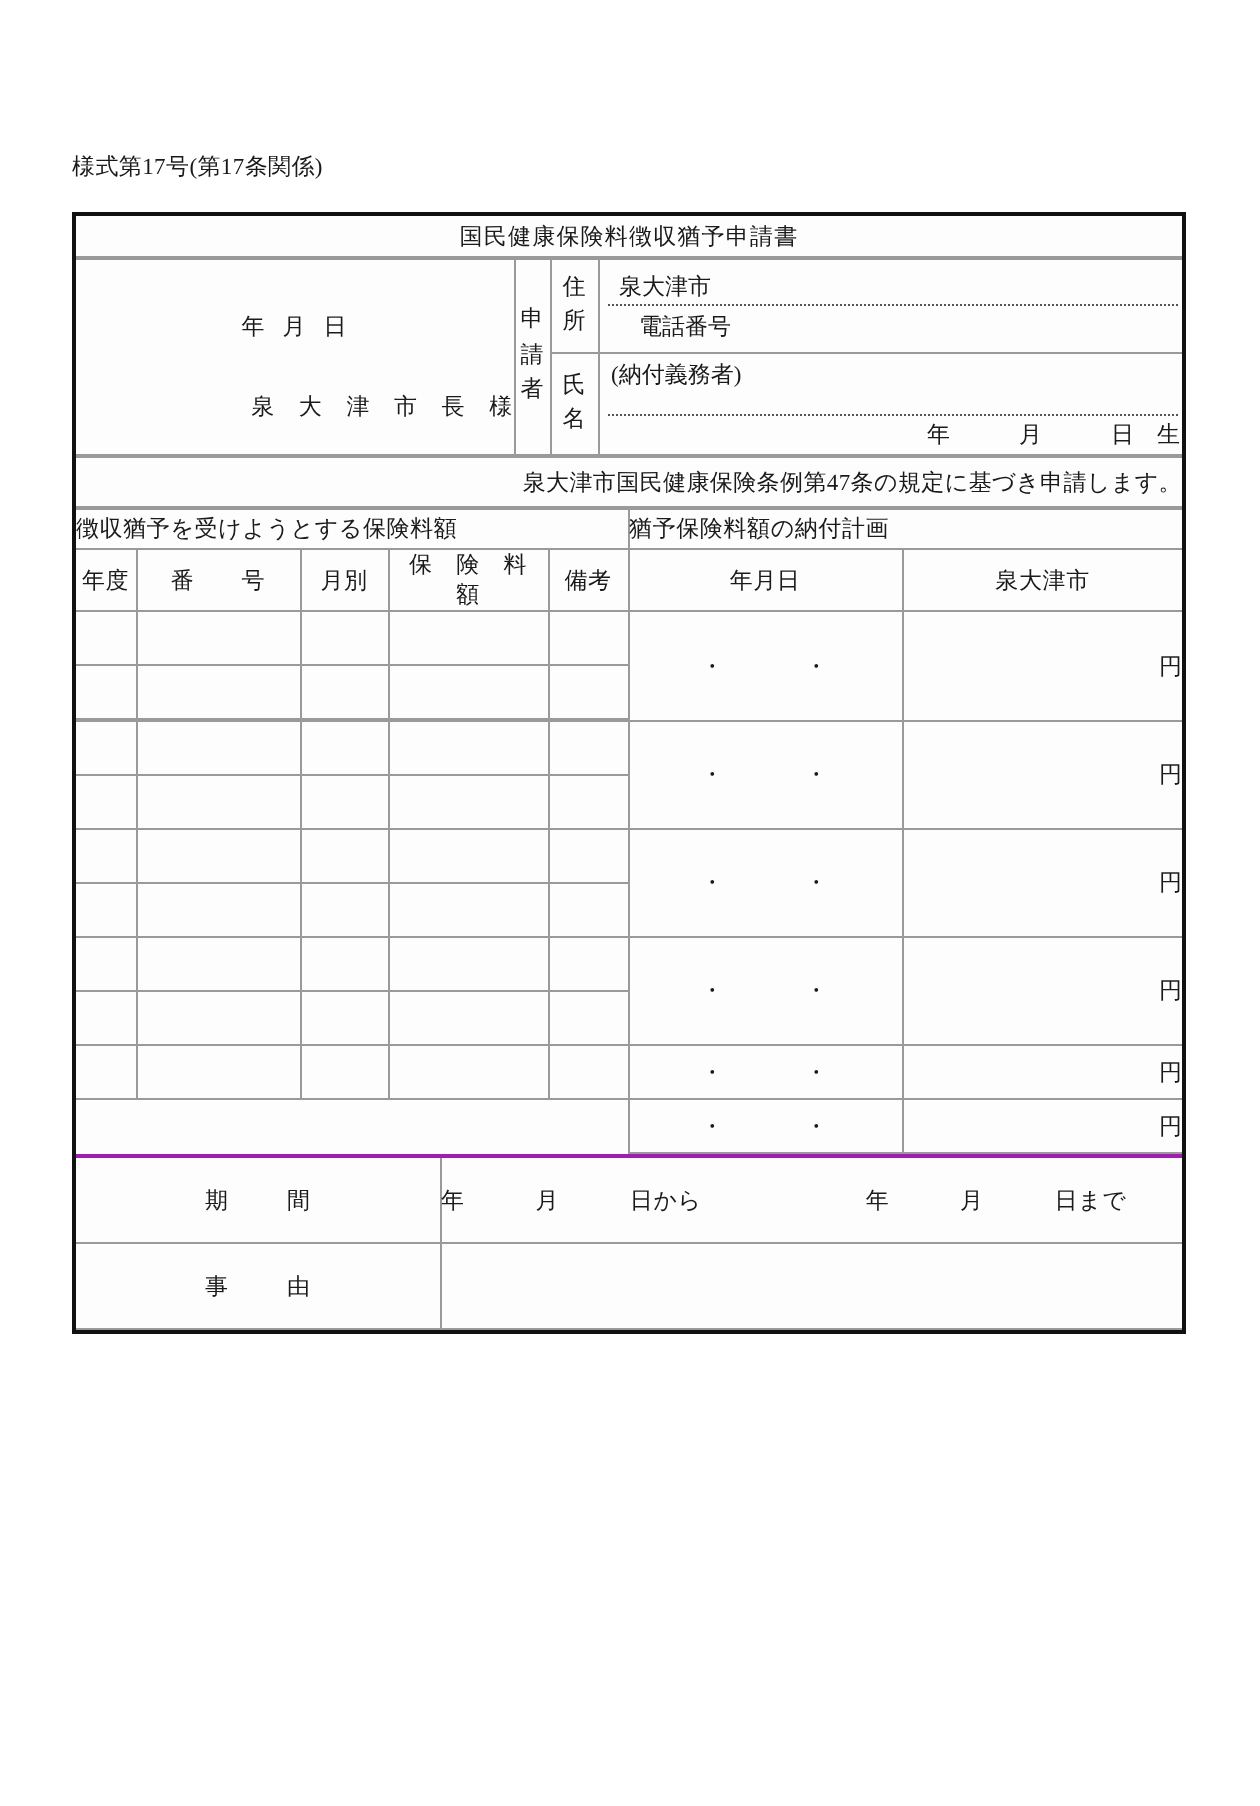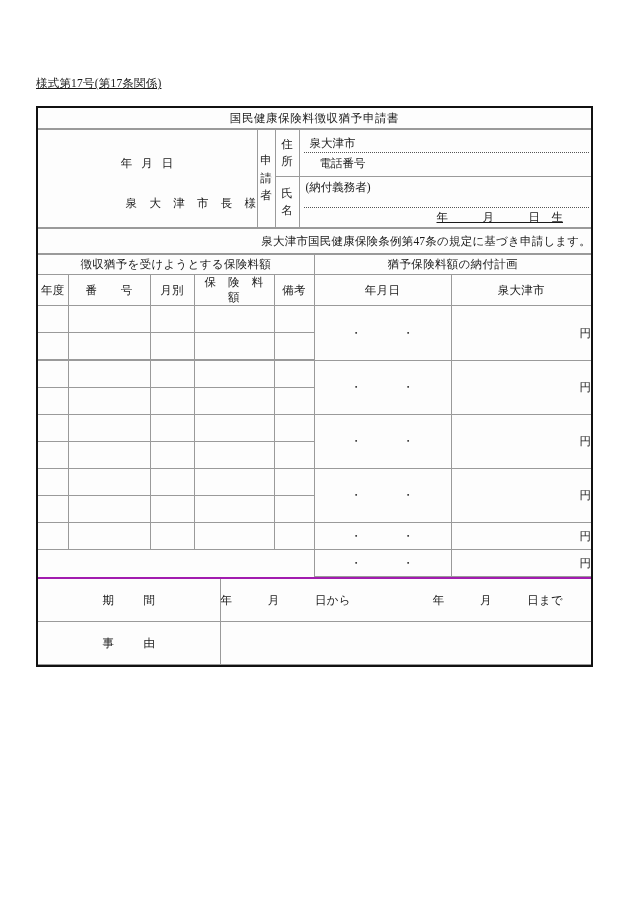--- a/index.html
+++ b/index.html
@@ -19,21 +19,20 @@
   .page { position: absolute; inset: 0; }
 
   
   .form-no {
     position: absolute;
     left: 36px;
     top: 76px;
     font-size: 11.5px;
     letter-spacing: 0.2px;
     white-space: nowrap;
-    text-decoration: underline;
   }
 
   
   .form-frame {
     position: absolute;
     left: 36px;
     top: 106px;
     width: 557px;
     border: 2px solid #111;
     box-sizing: border-box;
@@ -127,21 +126,21 @@
     height: 24px;
     font-size: 11.5px;
     padding-left: 12px;
     letter-spacing: 0.2px;
     text-align: right;
   }
 
   
   .hdr {
     height: 19px;
-    text-align: center;
+    text-align: left;
     font-size: 11.5px;
     letter-spacing: 0.3px;
   }
   .hdr-sub {
     height: 18px;
     text-align: center;
     font-size: 11px;
     letter-spacing: 0.3px;
   }
 
@@ -233,21 +232,21 @@
         </td>
       </tr>
       <tr>
         <td class="sub-label">
           <span>氏</span>
           <span>名</span>
         </td>
         <td class="name-cell no-r">
           <span class="txt-abs" style="left:6px; top:3px;">(納付義務者)</span>
           <span class="dotline" style="top:30px;"></span>
-          <span class="txt-abs" style="right:28px; top:33px;text-decoration:underline;">年　　　月　　　日　生</span>
+          <span class="txt-abs" style="right:1px; top:33px;">年　　　月　　　日　生</span>
         </td>
       </tr>
     </tbody>
       </table>
 
     <table class="grid">
       <tbody>
           <tr>
         <td class="stmt-cell no-l no-r">泉大津市国民健康保険条例第47条の規定に基づき申請します。</td>
       </tr>

